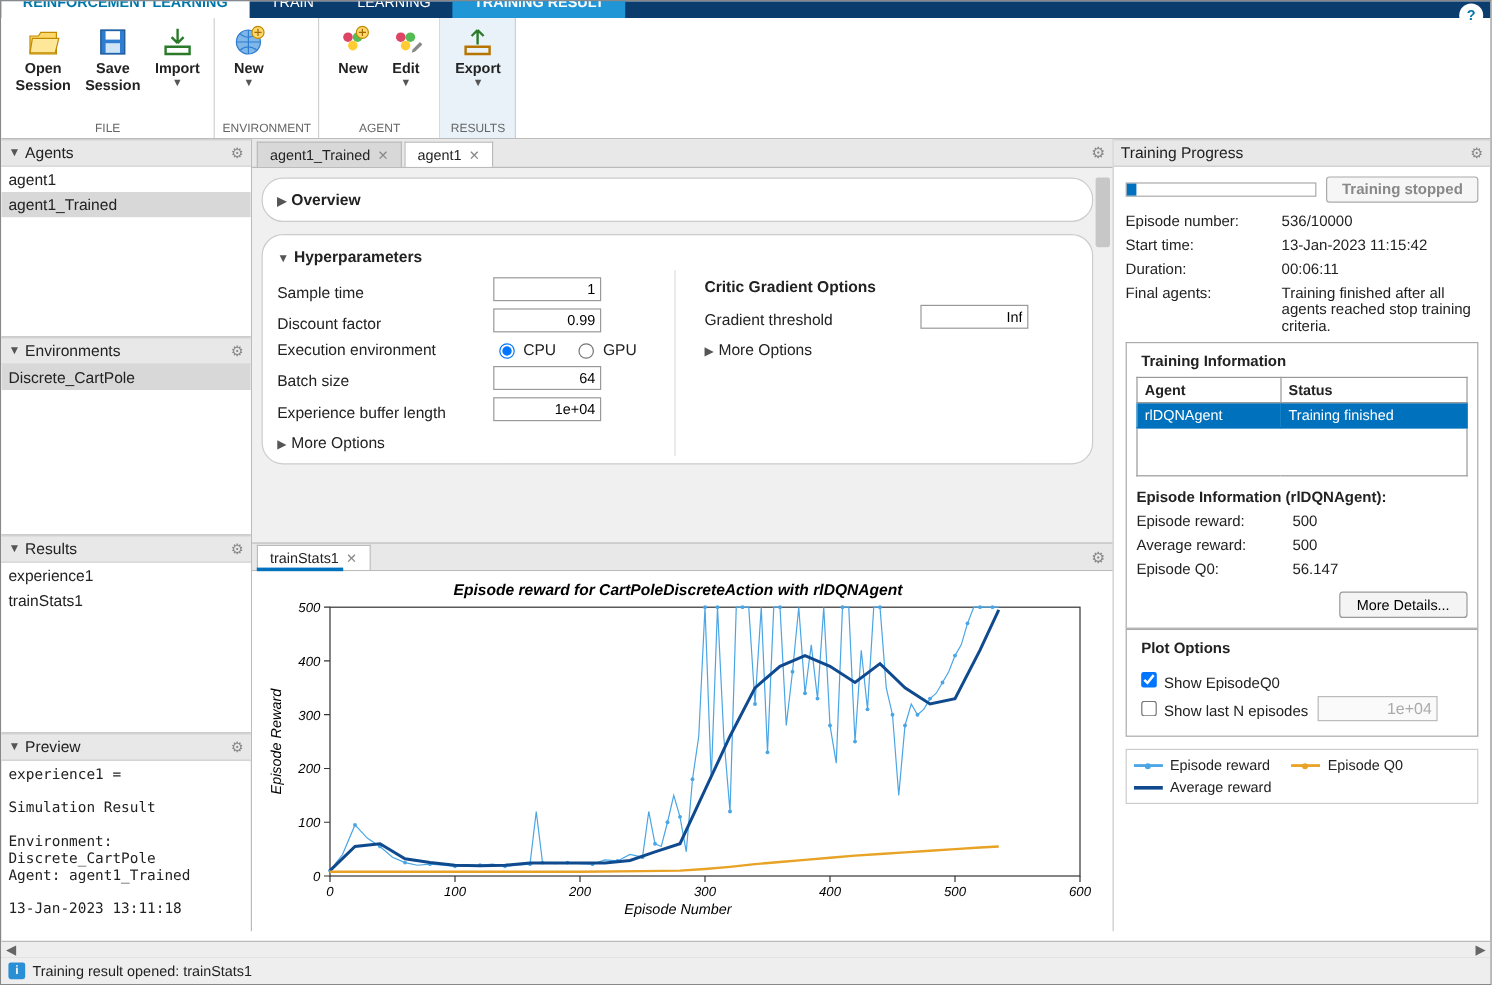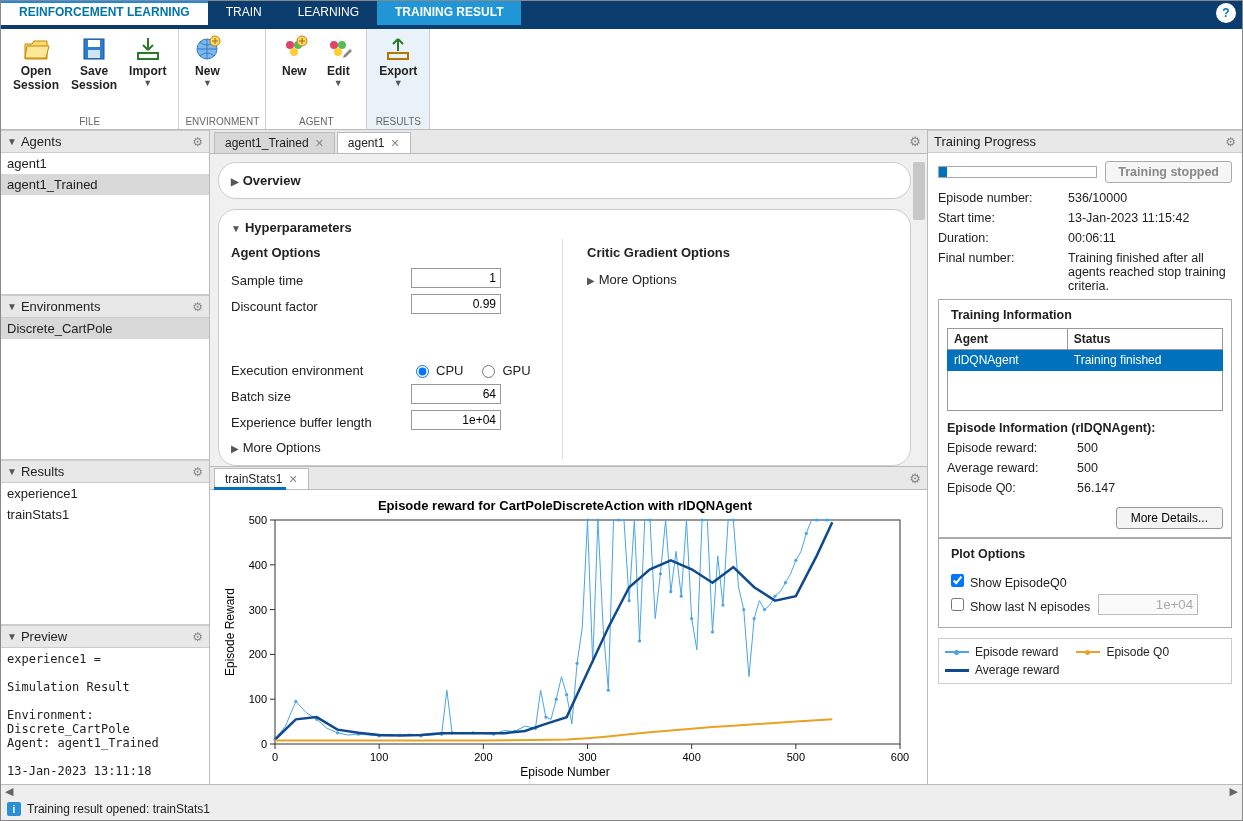--- a/index.html
+++ b/index.html
@@ -14,21 +14,21 @@
     --text: #222;
     --orange: #e8a225;
     --line-dark: #104a8e;
     --line-light: #4aa5e5;
   }
   * { box-sizing: border-box; }
   html, body { margin:0; padding:0; font-family: "Segoe UI", Arial, sans-serif; font-size:13px; color:var(--text); }
   body { width:1243px; height:821px; background:#fff; border:1px solid #888; position:relative; overflow:hidden; }
 
   
-  .topstrip { height:28px; background:var(--blue-dark); display:flex; color:#fff; font-size:12px; align-items:flex-start; position:relative; }
+  .topstrip { height:14px; background:var(--blue-dark); display:flex; color:#fff; font-size:12px; align-items:flex-end; position:relative; }
   .topstrip .tab { padding:4px 18px 0; cursor:pointer; height:24px; }
   .topstrip .tab.active1 { background:#fff; color:var(--blue-mid); font-weight:600; border-top:2px solid #1e88e5; padding-top:2px; }
   .topstrip .tab.active2 { background:var(--tab-active); color:#fff; font-weight:600; }
   .help-circle { position:absolute; right:6px; top:2px; width:20px; height:20px; border-radius:50%; background:#fff; color:var(--blue-mid); display:flex; align-items:center; justify-content:center; font-weight:bold; cursor:pointer; }
 
   
   .ribbon { height:101px; background:#fff; border-bottom:1px solid #bbb; display:flex; }
   .ribbon-group { display:flex; flex-direction:column; border-right:1px solid #d0d0d0; padding:2px 6px 0; }
   .ribbon-group.active { background:#e8f2f8; }
   .ribbon-btns { display:flex; flex:1; }
@@ -71,25 +71,25 @@
   .section-title { font-weight:bold; font-size:13px; padding:4px 0; cursor:pointer; }
   .section-title .caret { font-size:10px; color:#555; margin-right:4px; display:inline-block; }
   .hyper-cols { display:flex; gap:24px; }
   .hyper-col { flex:1; }
   .hyper-col.divider { border-right:1px solid #ddd; padding-right:20px; }
   .col-head { font-weight:bold; margin:6px 0 8px; }
   .field-row { display:flex; align-items:flex-end; margin:6px 0; }
   .field-row label { flex:0 0 180px; }
   .field-row input[type=text] { width:90px; text-align:right; padding:2px 4px; border:1px solid #999; font-size:12px; }
   .radio-pair { display:flex; gap:14px; align-items:center; }
-  .radio-pair label { flex:none; display:flex; align-items:center; gap:4px;margin-top:42px; }
+  .radio-pair label { flex:none; display:flex; align-items:center; gap:4px; }
 
   
   .chart-tabs { height:24px; background:#e8e8e8; border-top:1px solid #bbb; border-bottom:1px solid #bbb; display:flex; align-items:flex-end; padding-left:4px; position:relative; }
-  .chart-wrapper { height:300px; background:#fff; padding:6px 10px; position:relative; }
+  .chart-wrapper { height:300px; background:#fff; padding:6px 10px; position:relative;font-style:italic; }
   .chart-wrapper.active-tab::before { content:""; position:absolute; top:-3px; left:4px; width:72px; height:3px; background:var(--sel-blue); }
 
   
   .right-body { flex:1; overflow:auto; padding:8px 10px; font-size:12.5px; }
   .prog-row { display:flex; align-items:center; gap:8px; margin-bottom:8px; }
   .progbar { flex:1; height:12px; border:1px solid #aaa; background:#fff; position:relative; }
   .progbar .fill { position:absolute; left:0; top:0; bottom:0; width:5.4%; background:var(--sel-blue); }
   .stop-btn { border:1px solid #aaa; background:#f6f6f6; color:#888; padding:3px 12px; border-radius:3px; cursor:default;font-weight:bold; }
   .kv { display:flex; margin:6px 0; }
   .kv .k { flex:0 0 130px; }
@@ -281,21 +281,20 @@
       <div class="scrollthumb"></div>
 
       <div class="section-box">
         <div class="section-title"><span class="caret">▶</span><span>Overview</span></div>
       </div>
 
       <div class="section-box">
         <div class="section-title"><span class="caret">▼</span><span>Hyperparameters</span></div>
         <div class="hyper-cols">
           <div class="hyper-col divider">
-            <div class="col-head">Agent Options</div>
             <div class="field-row">
                 <label>Sample time</label>
                 <input type="text" value="1" style="">
               </div>
             <div class="field-row">
                 <label>Discount factor</label>
                 <input type="text" value="0.99" style="">
               </div>
             <div class="field-row">
                 <label>Execution environment</label>
@@ -315,20 +314,24 @@
                 <input type="text" value="64" style="">
               </div>
             <div class="field-row">
                 <label>Experience buffer length</label>
                 <input type="text" value="1e+04" style="">
               </div>
             <div class="section-title" style="font-weight:normal"><span class="caret">▶</span><span>More Options</span></div>
           </div>
           <div class="hyper-col">
             <div class="col-head">Critic Gradient Options</div>
+            <div class="field-row">
+                <label>Gradient threshold</label>
+                <input type="text" value="Inf" style="">
+              </div>
             <div class="section-title" style="font-weight:normal"><span class="caret">▶</span><span>More Options</span></div>
           </div>
         </div>
       </div>
     </div>
 
     <div class="chart-tabs">
       <div class="doc-tab active">
           <span>trainStats1</span>
           <span class="x">✕</span>
@@ -434,21 +437,21 @@
         </div>
       <div class="kv">
           <div class="k">Start time:</div>
           <div>13-Jan-2023 11:15:42</div>
         </div>
       <div class="kv">
           <div class="k">Duration:</div>
           <div>00:06:11</div>
         </div>
       <div class="kv">
-          <div class="k">Final number:</div>
+          <div class="k">Final agents:</div>
           <div style="flex:1">Training finished after all agents reached stop training criteria.</div>
         </div>
 
       <div class="fieldset">
         <div class="fieldset-title">Training Information</div>
         <table class="ti">
           <tbody>
               <tr>
                 <th>Agent</th>
                 <th>Status</th>

